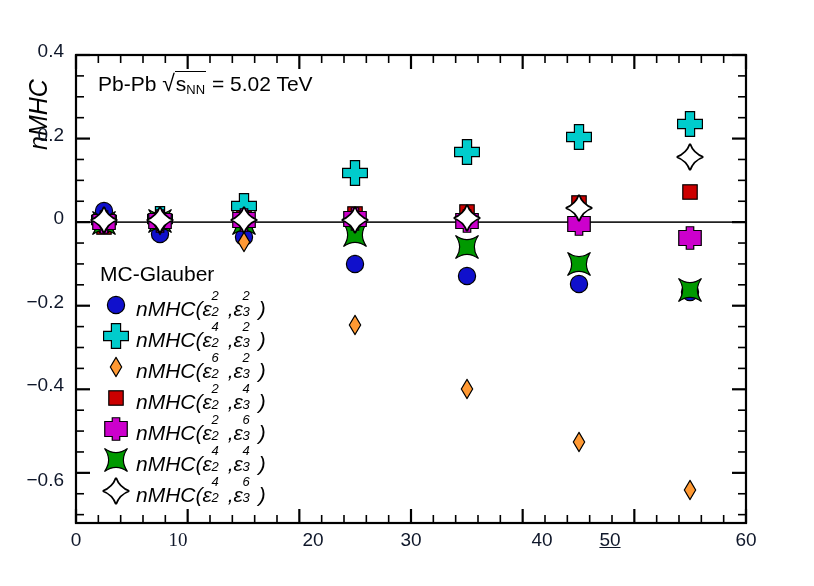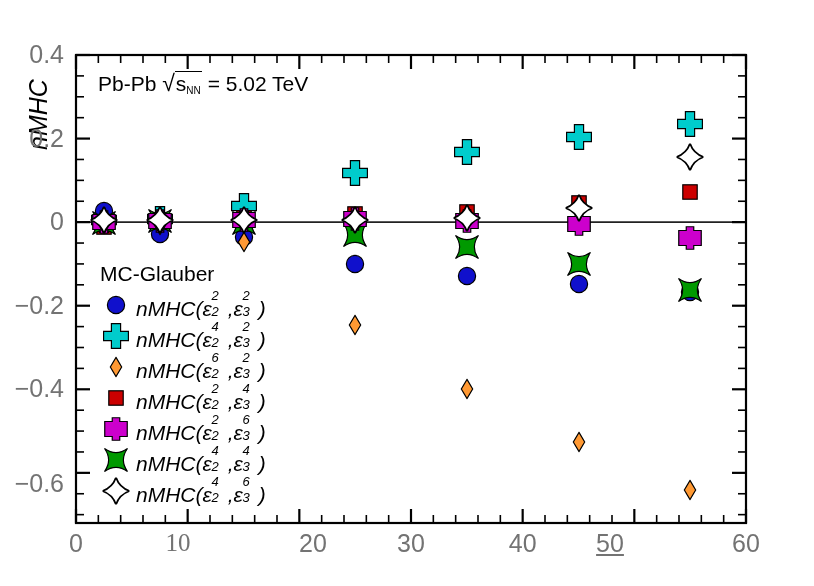--- a/index.html
+++ b/index.html
@@ -7,28 +7,28 @@
        font-family:"Liberation Sans","DejaVu Sans",sans-serif;color:#000;}
 
   #plot{position:absolute;left:0;top:0;width:814px;height:586px;}
 
   .axis-title{position:absolute;font-size:25px;color:#000;white-space:nowrap;}
   #ylabel{left:-22px;top:100px;width:120px;text-align:center;
           transform:rotate(-90deg);transform-origin:50% 50%;
           font-style:italic;font-size:25px;}
   #xlabel{left:486px;top:548px;font-size:25px;}
 
-  .ticklabel{position:absolute;font-size:25px;color:#737373;white-space:nowrap;}
+  .ticklabel{position:absolute;font-size:19px;color:#0f172a;white-space:nowrap;}
   .ytick{text-align:right;width:60px;}
   .xtick{text-align:center;width:60px;}
 
   #header{position:absolute;left:98px;top:70px;font-size:21px;white-space:nowrap;}
   #header .radsym{font-size:23px;}
   #header .ovl{border-top:1.6px solid #000;padding:0 1px;}
-  sub.nn{font-size:10px;vertical-align:-3px;}
+  sub.nn{font-size:13px;vertical-align:-3px;}
 
   #legend{position:absolute;left:96px;top:262px;}
   #legend .lgtitle{font-size:21px;margin-bottom:4px;padding-left:4px;}
   .lgrow{display:flex;align-items:flex-end;height:31px;}
   .lgmk{width:40px;height:28px;position:relative;flex:0 0 40px;}
   .lgtxt{font-size:21px;font-style:italic;white-space:nowrap;}
   .eps{font-style:italic;position:relative;display:inline-block;}
   .eps .sup{position:absolute;left:9px;top:-9px;font-size:13px;font-style:italic;}
   .eps .sub{position:absolute;left:9px;top:7px;font-size:13px;font-style:italic;}
   .eps .pad{display:inline-block;width:16px;}
@@ -377,17 +377,17 @@
       <div class="ticklabel ytick" style="left: 4px; top: 457.857px; margin-top: 11px;">−0.6</div>
       <div class="ticklabel ytick" style="left: 4px; top: 374.286px;">−0.4</div>
       <div class="ticklabel ytick" style="left: 4px; top: 290.714px;">−0.2</div>
       <div class="ticklabel ytick" style="left: 4px; top: 207.143px;">0</div>
       <div class="ticklabel ytick" style="left: 4px; top: 123.571px;">0.2</div>
       <div class="ticklabel ytick" style="left: 4px; top: 40px;">0.4</div>
       <div class="ticklabel xtick" style="left: 46px; top: 529px;">0</div>
       <div class="ticklabel xtick" style="left: 148px; top: 529px; font-family: Liberation Serif, serif;">10</div>
       <div class="ticklabel xtick" style="left: 283px; top: 529px;">20</div>
       <div class="ticklabel xtick" style="left: 381px; top: 529px;">30</div>
-      <div class="ticklabel xtick" style="left: 492.667px; top: 529px;">40</div>
+      <div class="ticklabel xtick" style="left: 492.667px; top: 529px; text-align: right;">40</div>
       <div class="ticklabel xtick" style="left: 580px; top: 529px; text-decoration: underline;">50</div>
       <div class="ticklabel xtick" style="left: 716px; top: 529px;">60</div>
     </div>
 </div>
 
 </body></html>

